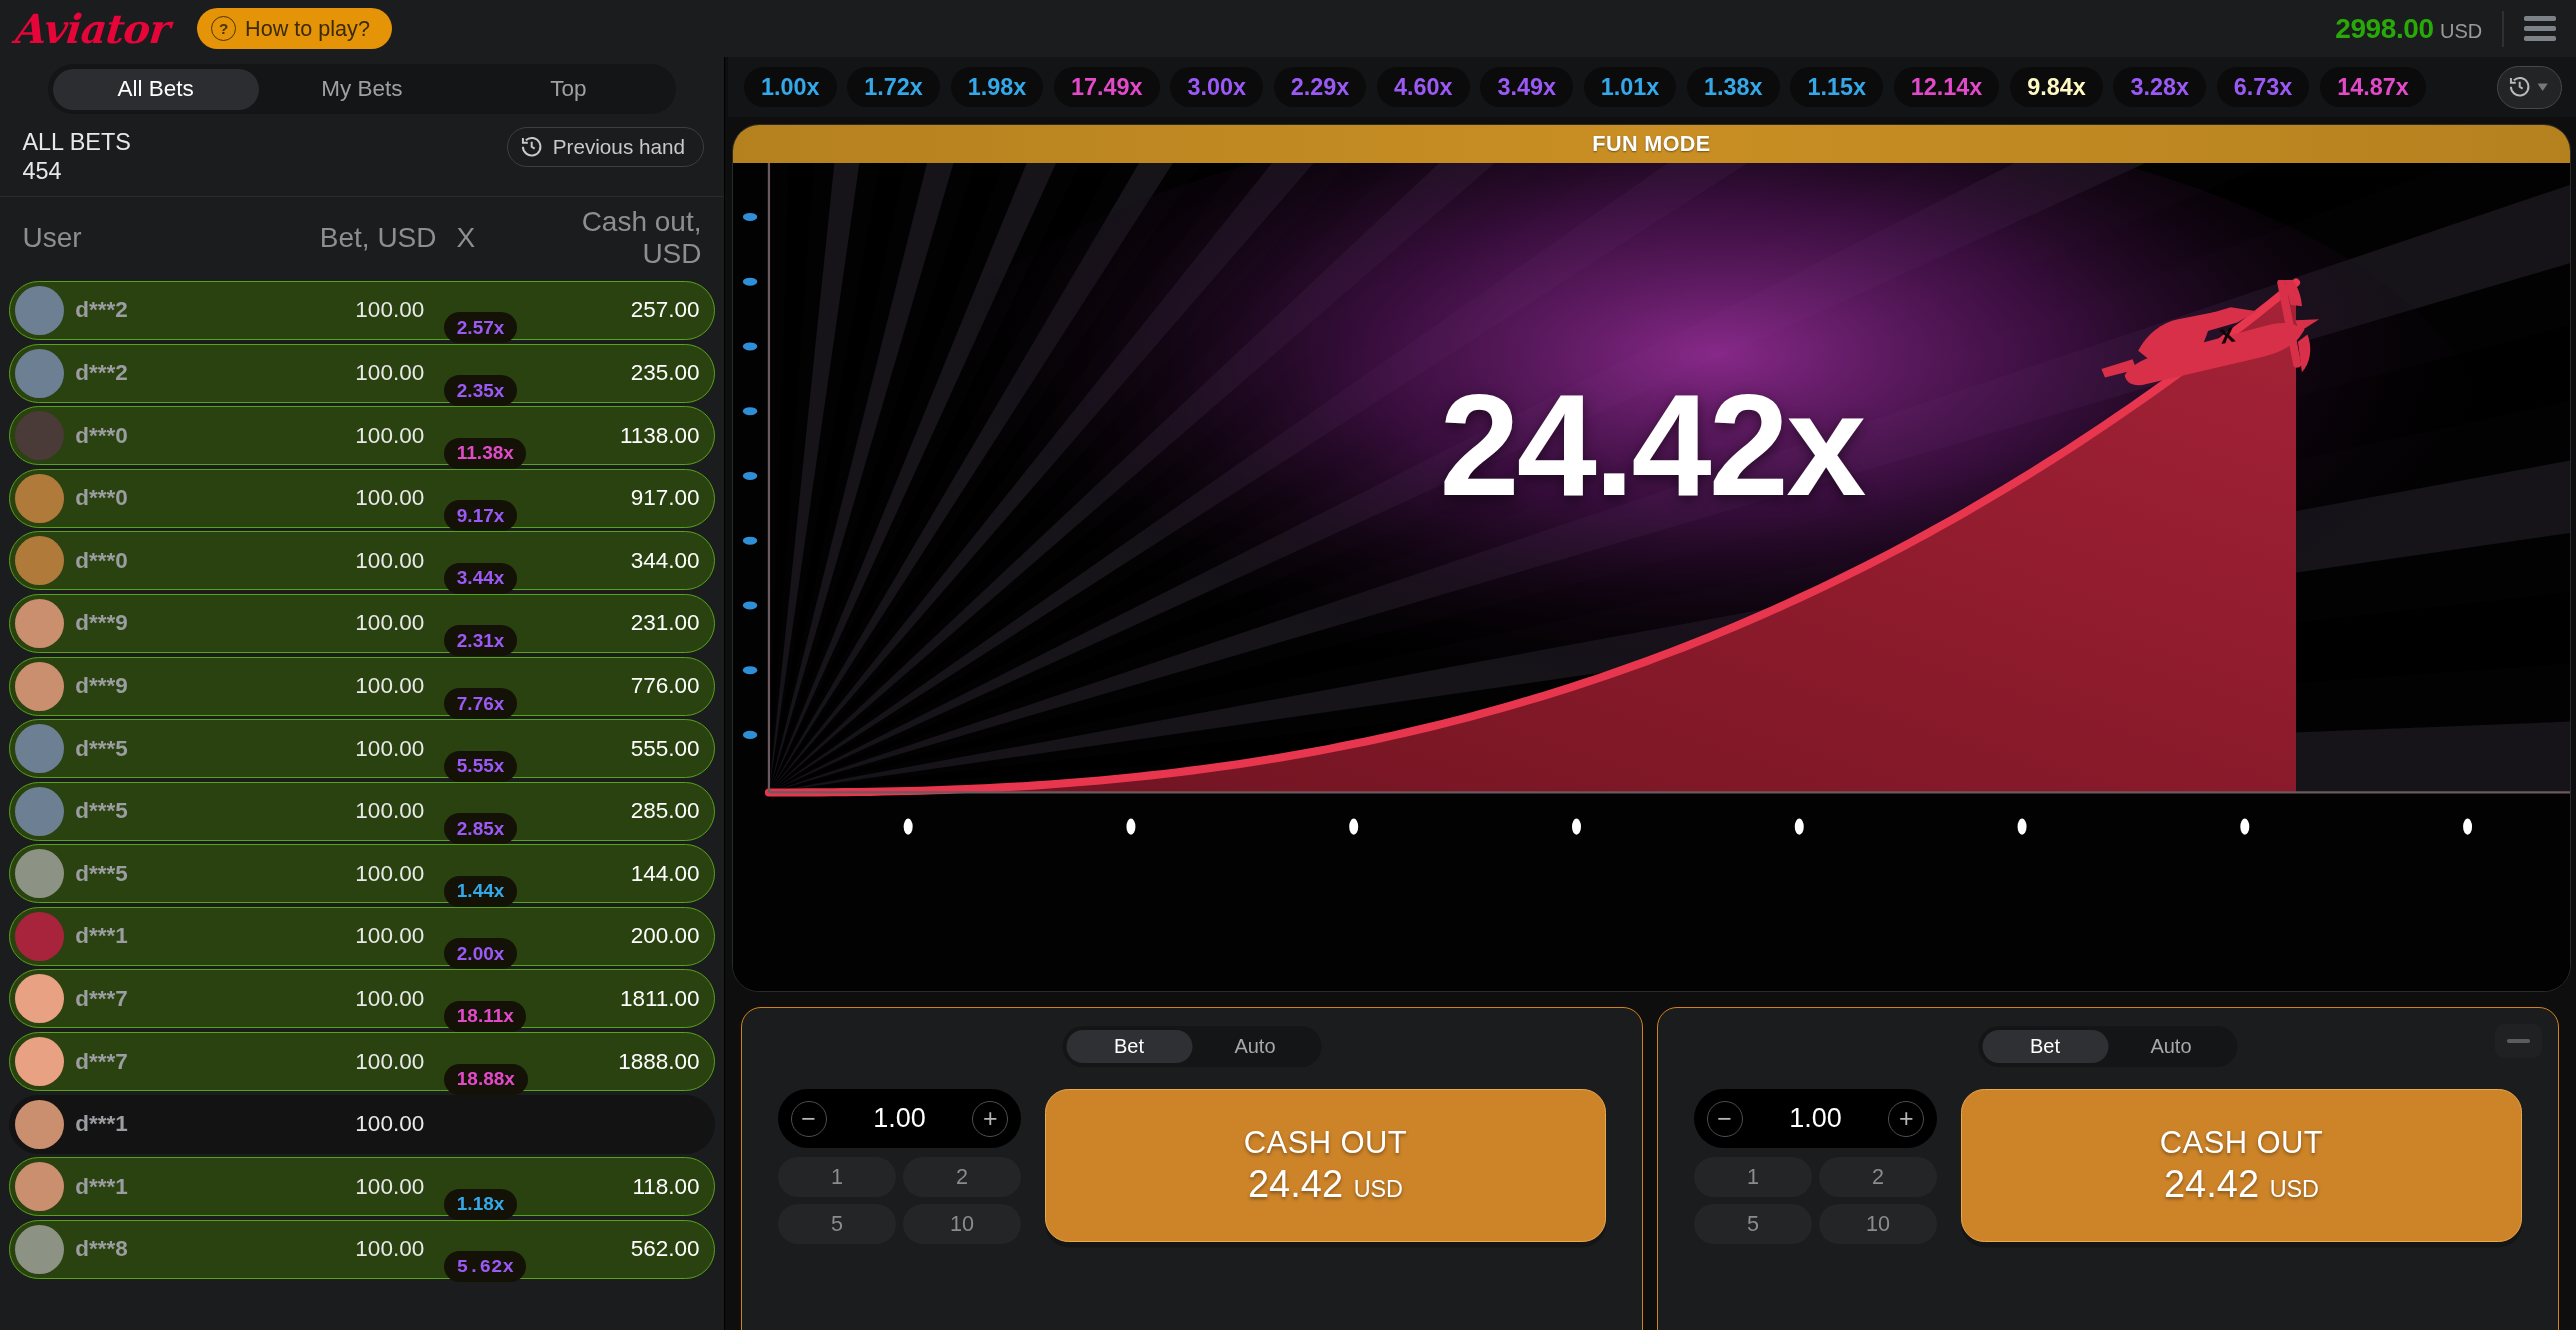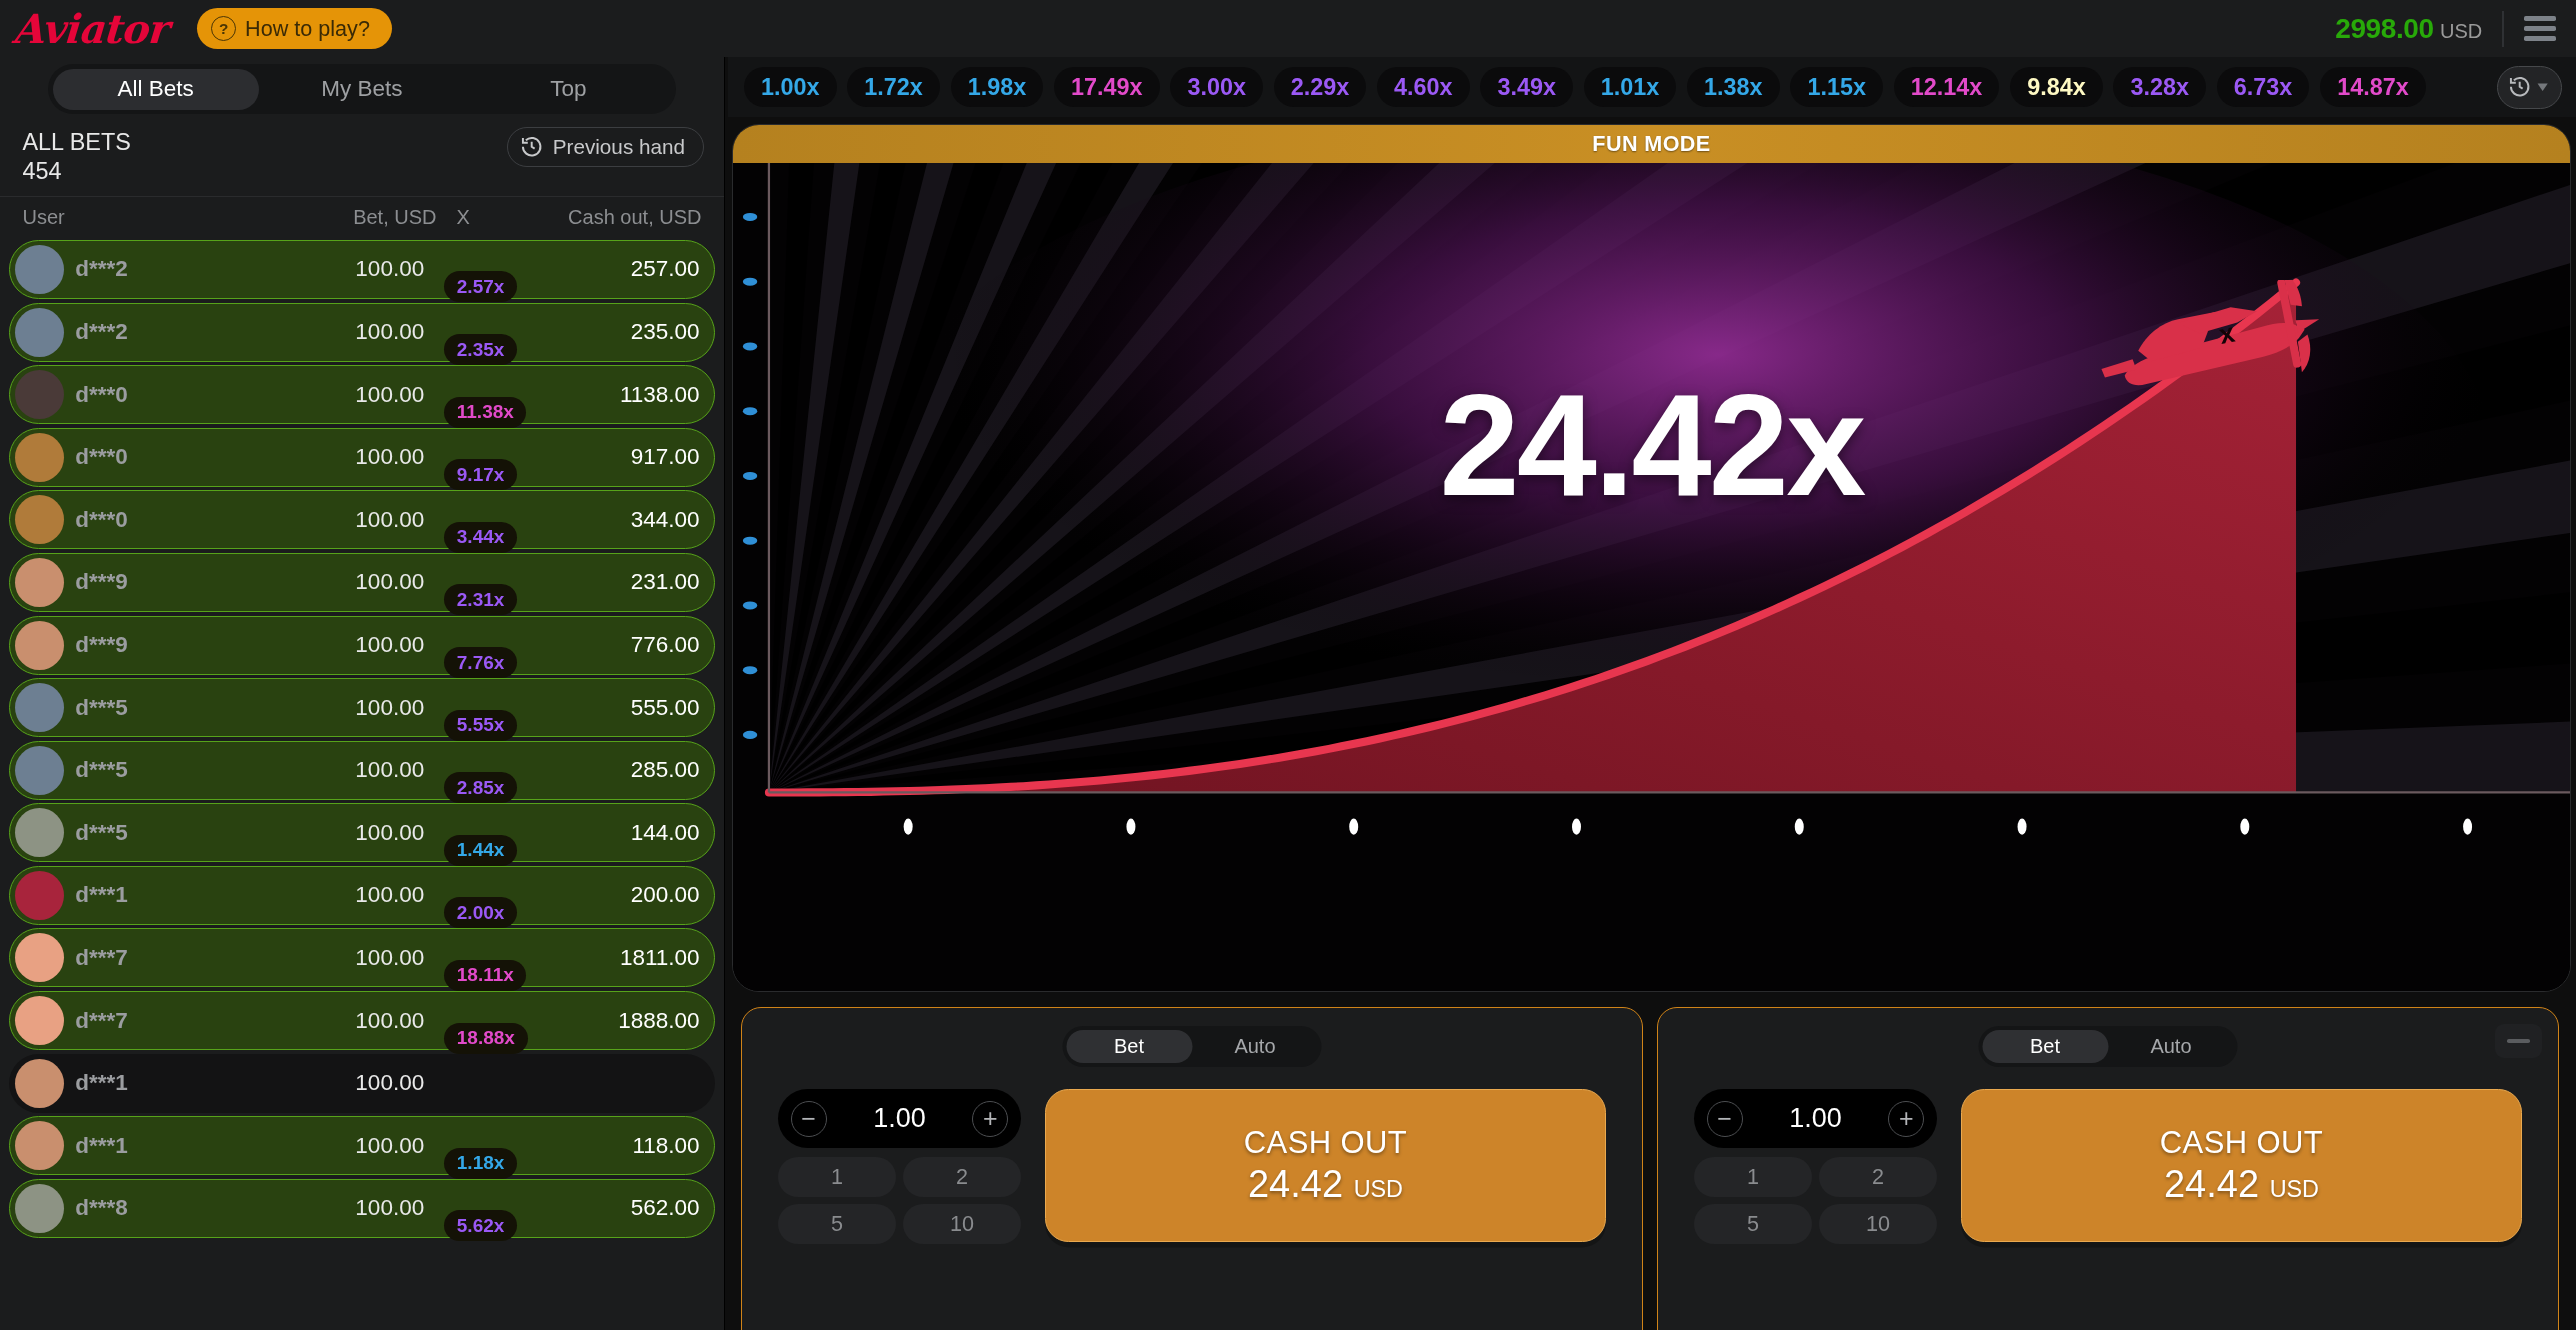--- a/index.html
+++ b/index.html
@@ -78,21 +78,21 @@
     display: flex; align-items: center; gap: 9px;
     border: 1.8px solid #3c3e41; border-radius: 21.6px;
     height: 40px; padding: 0 18px 0 12.6px;
     color: #c8c9cb; font-size: 20.7px; cursor: pointer;
   }
   .hist-svg { width: 23.4px; height: 23.4px; }
 
   #cols {
     display: flex; align-items: center;
     padding: 9px 22.5px 7.2px 22.5px;
-    font-size: 20px; color: #8c8e91;
+    font-size: 28px; color: #8c8e91;
   }
   #cols .c-user { width: 279px; }
   #cols .c-bet  { width: 135px; text-align: right; }
   #cols .c-x    { width: 99px; padding-left: 20px; }
   #cols .c-out  { flex: 1; text-align: right; }
 
   #betlist { flex: 1; overflow: hidden; padding: 0 9px; }
   .brow {
     display: flex; align-items: center; height: 59px;
     margin: 3.6px 0; border-radius: 31px; padding: 0 14.4px 0 5.4px;
@@ -388,21 +388,21 @@
         <div class="avatar" style="background: rgb(201, 143, 110);"></div>
         <div class="uname">d***1</div>
         <div class="bamt">100.00</div>
         <div class="xwrap"><span class="xbadge" style="color: rgb(52, 168, 232);">1.18x</span></div>
         <div class="cout">118.00</div>
       </div>
       <div class="brow won">
         <div class="avatar" style="background: rgb(141, 147, 132);"></div>
         <div class="uname">d***8</div>
         <div class="bamt">100.00</div>
-        <div class="xwrap"><span class="xbadge" style="color: rgb(155, 89, 245);">5.62x</span></div>
+        <div class="xwrap"><span class="xbadge" style="color: rgb(155, 89, 245); font-family: Liberation Mono, monospace;">5.62x</span></div>
         <div class="cout">562.00</div>
       </div>
     </div>
 
 </div>
 
 <div id="history">
   <div id="hist-chips" style="display:flex;align-items:center">
       <div class="hchip" style="color: rgb(52, 168, 232);">1.00x</div>
       <div class="hchip" style="color: rgb(52, 168, 232);">1.72x</div>

